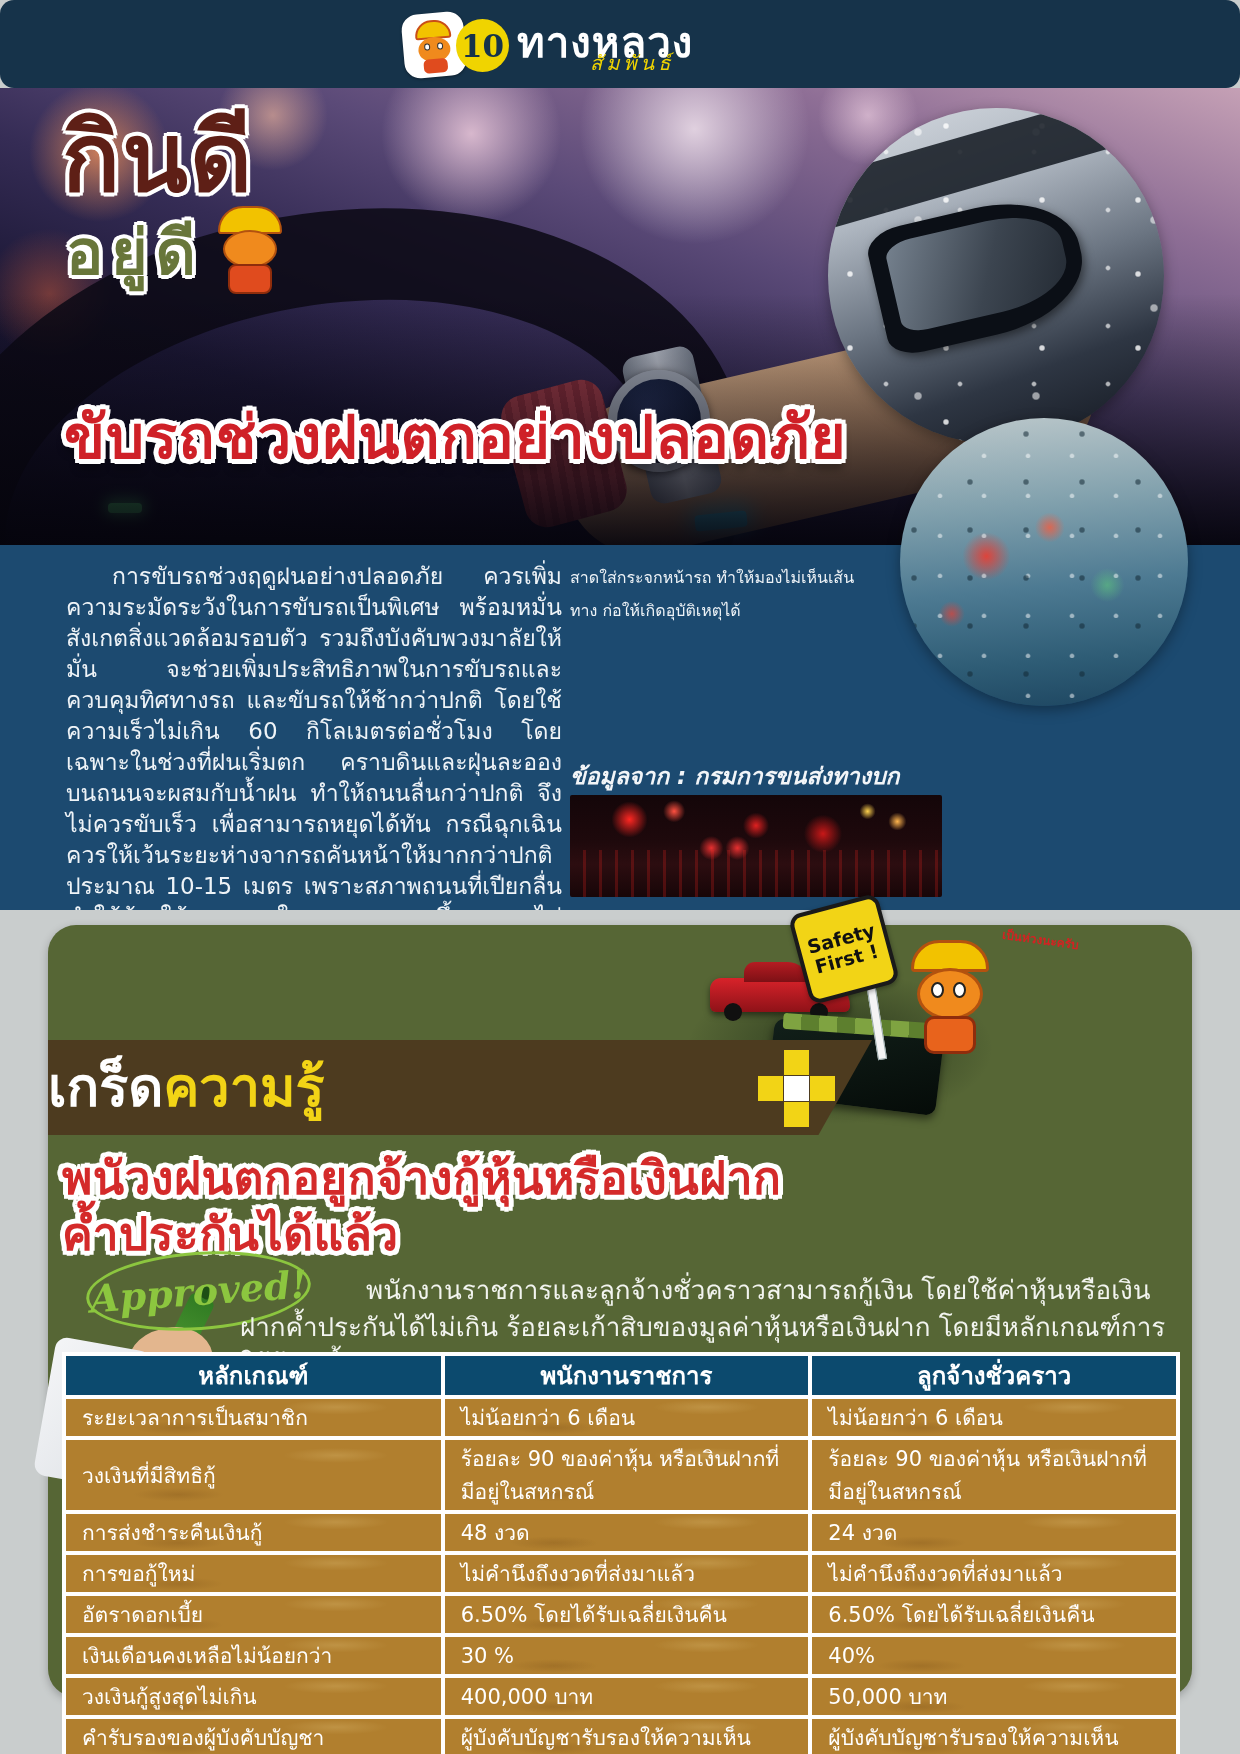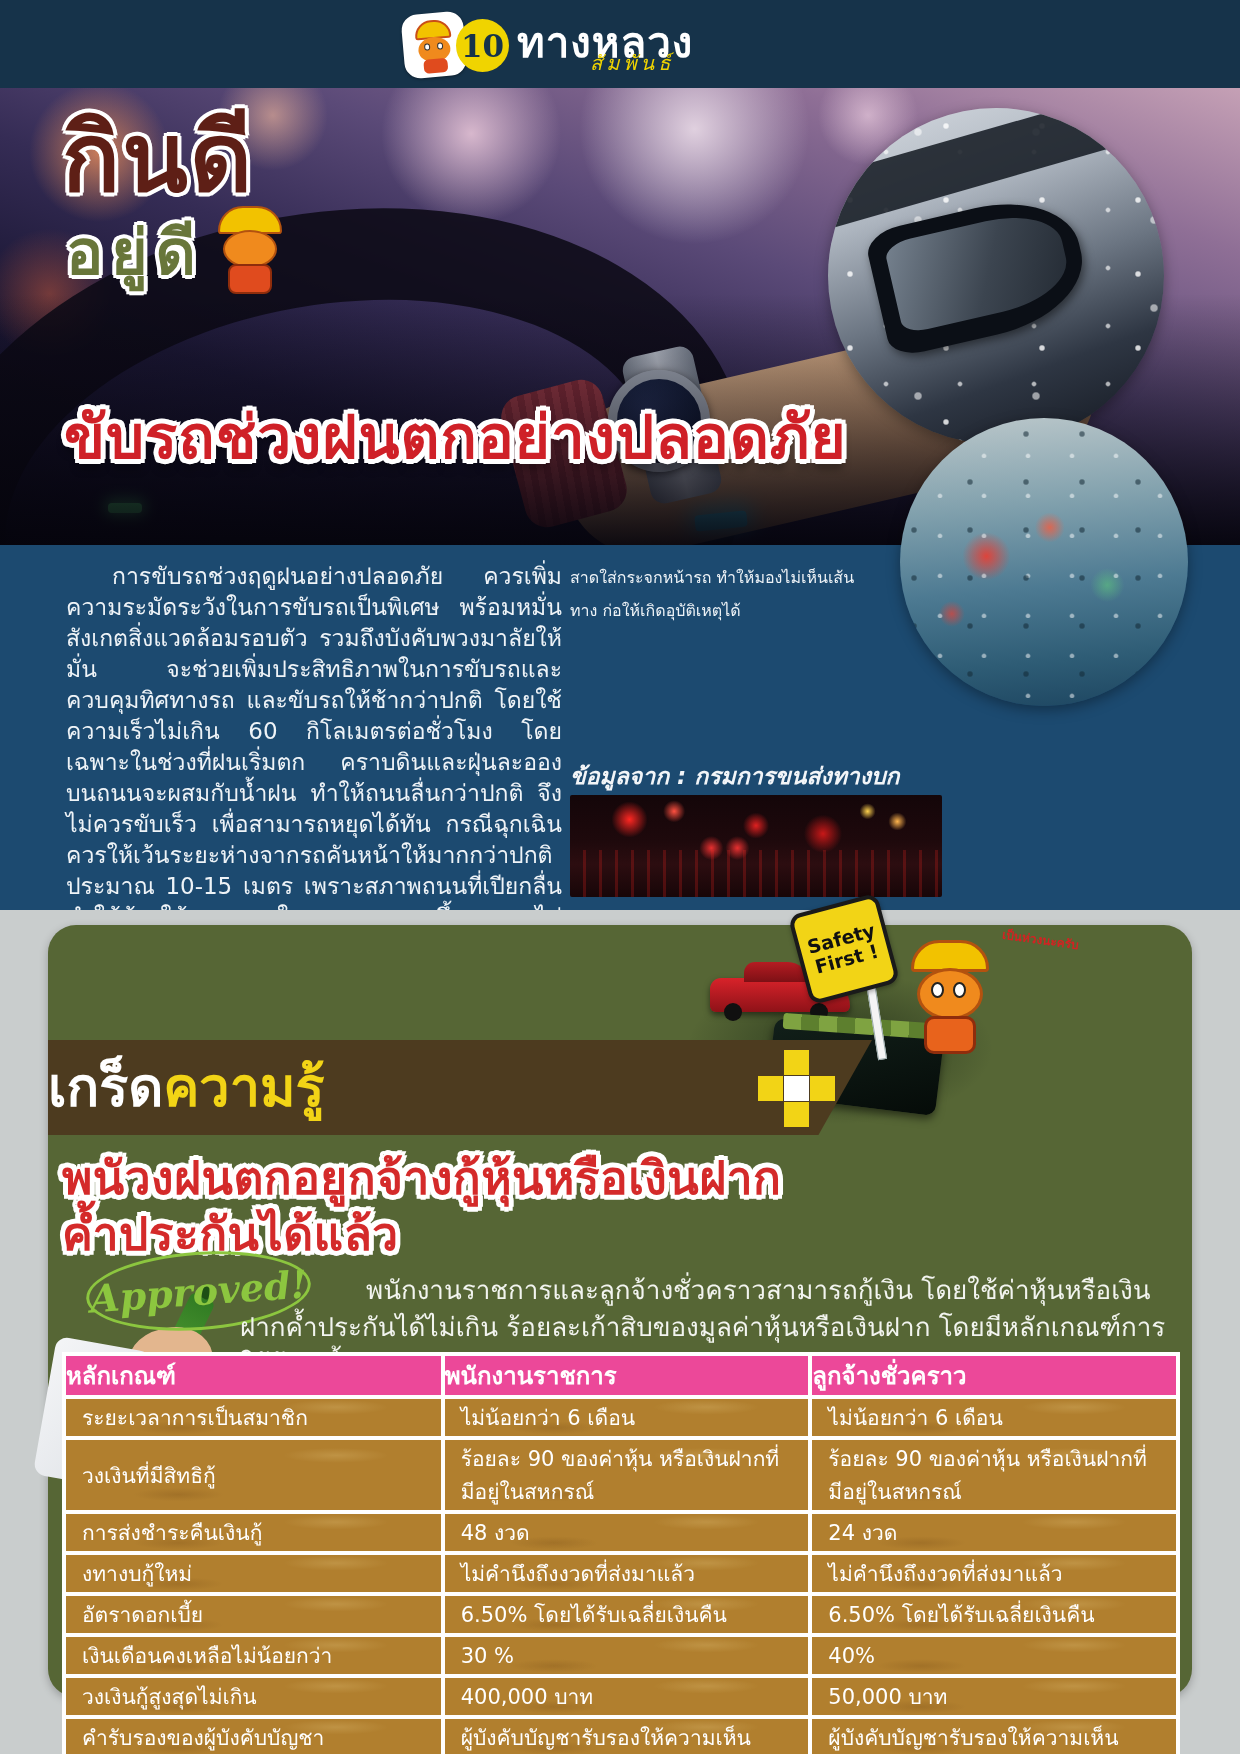--- a/index.html
+++ b/index.html
@@ -1,21 +1,21 @@
 <!DOCTYPE html>
 <html><head>
 <meta charset="utf-8">
 <style>
   * { margin:0; padding:0; box-sizing:border-box; }
   html,body { background:#9aa0a2; }
   body { font-family:"DejaVu Sans","Liberation Sans",sans-serif; }
   .page { position:relative; width:1240px; height:1754px; background:#c9cdcd; overflow:hidden; margin:0 auto; }
 
   
-  .masthead { position:absolute; left:0; top:0; width:1240px; height:88px; background:#16334a; z-index:5; }
+  .masthead { position:absolute; left:0; top:0; width:1240px; height:88px; background:#16334a; z-index:5;border-radius:14px; }
   .sticker { position:absolute; left:403px; top:13px; width:62px; height:64px; background:#fff; border-radius:16px; transform:rotate(-5deg); box-shadow:0 1px 3px rgba(0,0,0,.4); }
   .m-helmet { position:absolute; left:13px; top:7px; width:36px; height:19px; background:#f2c200; border-radius:18px 18px 3px 3px; border:2px solid #c94e16; }
   .m-face { position:absolute; left:15px; top:24px; width:32px; height:25px; background:#f08a1d; border-radius:50%; }
   .m-eye1,.m-eye2 { position:absolute; top:30px; width:6px; height:7px; background:#fff; border:1px solid #333; border-radius:50%; }
   .m-eye1{ left:21px; } .m-eye2{ left:34px; }
   .m-body { position:absolute; left:19px; top:46px; width:24px; height:14px; background:#e04b1e; border-radius:5px; }
   .num-circle { position:absolute; left:456px; top:19px; width:53px; height:53px; border-radius:50%; background:#f0d400; display:flex; align-items:center; justify-content:center; font-family:"DejaVu Serif","Liberation Serif",serif; font-weight:bold; font-size:31px; color:#16334a; z-index:6; }
   .mast-title { position:absolute; left:517px; top:9px; color:#ffffff; font-size:42px; font-weight:bold; letter-spacing:1px; }
   .mast-sub { position:absolute; left:590px; top:47px; color:#f0d400; font-size:20px; font-style:italic; letter-spacing:4px; }
 
@@ -127,21 +127,21 @@
   .approved span { font-family:"DejaVu Serif","Liberation Serif",serif; font-style:italic; font-weight:bold; font-size:38px; color:#8cc63f; }
   .hand-photo { position:absolute; left:44px; top:1298px; width:205px; height:185px; z-index:2; }
   .sleeve { position:absolute; left:0; top:48px; width:128px; height:140px; background:linear-gradient(120deg,#f4f5f7,#d9dde2); border-radius:12px 46px 12px 12px; transform:rotate(10deg); }
   .hand { position:absolute; left:84px; top:30px; width:86px; height:74px; background:#e3b68e; border-radius:46%; transform:rotate(-12deg); }
   .marker { position:absolute; left:128px; top:-6px; width:26px; height:88px; background:linear-gradient(180deg,#2f7a22,#57a037); border-radius:7px; transform:rotate(26deg); }
   .marker::before { content:""; position:absolute; left:8px; top:-10px; width:10px; height:12px; background:#1e4f15; border-radius:3px; }
 
   .tips-intro { position:absolute; left:240px; top:1272px; width:950px; z-index:3; font-size:26px; line-height:37px; color:#f2f4ef; text-indent:126px; }
 
   table.criteria { position:absolute; left:62px; top:1352px; width:1118px; z-index:3; border-collapse:separate; border-spacing:4px; background:#ffffff; }
-  table.criteria th { background:#ec4899; color:#fff; font-size:24px; font-weight:600; height:28px; text-align:left; }
+  table.criteria th { background:#0c4a6e; color:#fff; font-size:24px; font-weight:600; height:28px; text-align:center; }
   table.criteria td { background:
       radial-gradient(ellipse 70px 10px at 72% 22%, rgba(255,236,170,.18), transparent 75%),
       radial-gradient(ellipse 60px 9px at 30% 78%, rgba(90,50,10,.18), transparent 75%),
       #b17f2e;
     color:#fff; font-size:21px; height:30px; padding:2px 20px 2px 16px; text-align:left; }
   table.criteria col.c1 { width:34%; } table.criteria col.c2 { width:33%; } table.criteria col.c3 { width:33%; }
 </style>
 </head>
 <body>
 
@@ -268,21 +268,21 @@
           <td>วงเงินที่มีสิทธิกู้</td>
           <td>ร้อยละ 90 ของค่าหุ้น หรือเงินฝากที่มีอยู่ในสหกรณ์</td>
           <td>ร้อยละ 90 ของค่าหุ้น หรือเงินฝากที่มีอยู่ในสหกรณ์</td>
         </tr>
         <tr>
           <td>การส่งชำระคืนเงินกู้</td>
           <td>48 งวด</td>
           <td>24 งวด</td>
         </tr>
         <tr>
-          <td>งทางบกู้ใหม่</td>
+          <td>การขอกู้ใหม่</td>
           <td>ไม่คำนึงถึงงวดที่ส่งมาแล้ว</td>
           <td>ไม่คำนึงถึงงวดที่ส่งมาแล้ว</td>
         </tr>
         <tr>
           <td>อัตราดอกเบี้ย</td>
           <td>6.50% โดยได้รับเฉลี่ยเงินคืน</td>
           <td>6.50% โดยได้รับเฉลี่ยเงินคืน</td>
         </tr>
         <tr>
           <td>เงินเดือนคงเหลือไม่น้อยกว่า</td>

